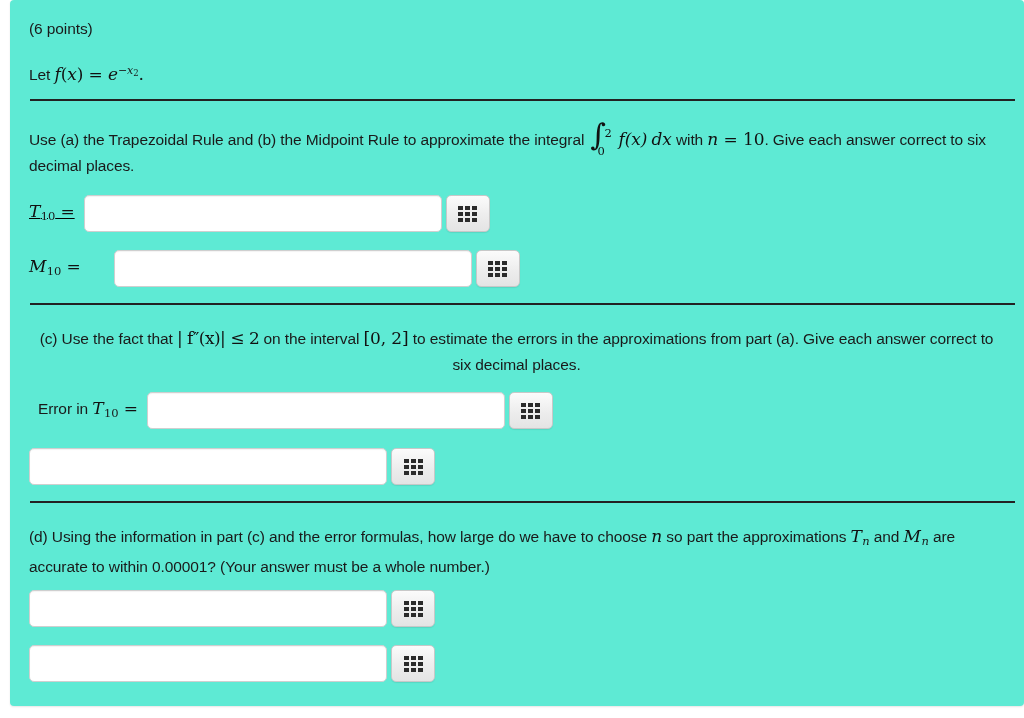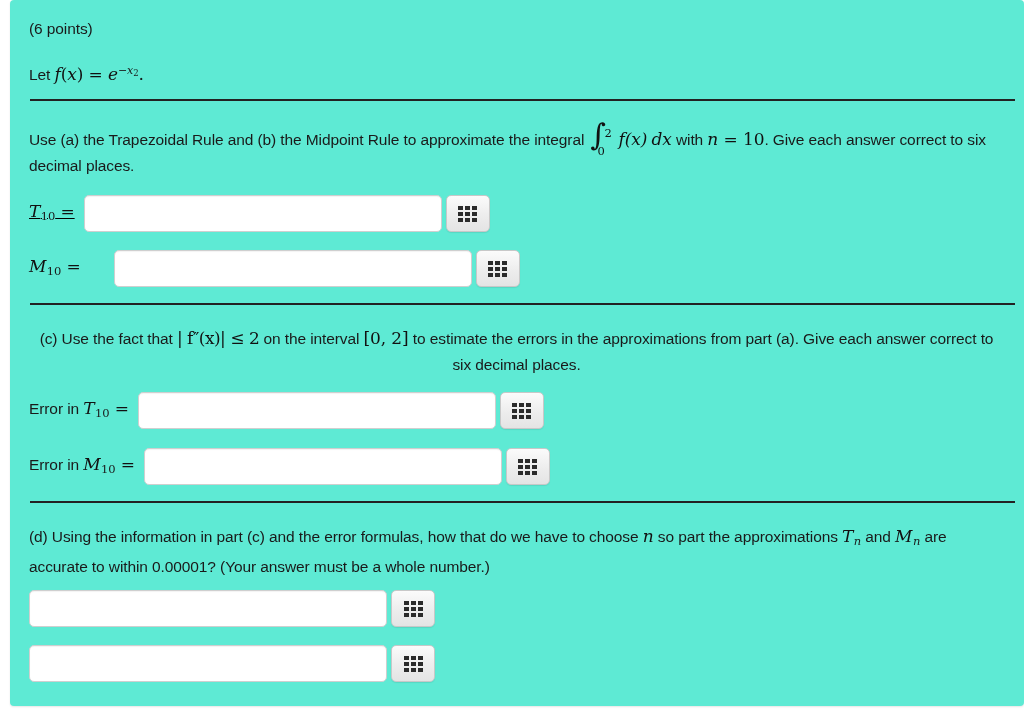--- a/index.html
+++ b/index.html
@@ -197,21 +197,21 @@
   }
   .kp .grid i {
     display: block;
     background: #2b2b2b;
     width: 5px;
     height: 4px;
   }
 
   .row-t10 { top: 195px; text-decoration: underline; }
   .row-m10 { top: 250px; gap: 24px; }
-  .row-et  { top: 392px; }
+  .row-et  { top: 392px; margin-left: 9px; }
   .row-em  { top: 448px; }
   .row-ft  { top: 590px; }
   .row-fm  { top: 645px; }
 </style>
 </head>
 <body>
 
 <div class="page">
   <div class="inner">
 
@@ -287,21 +287,20 @@
               <i></i>
               <i></i>
               <i></i>
               <i></i>
             </span>
           </button>
       </span>
     </div>
 
     <div class="row row-em">
-      <span class="txt row-label"><span>Error in </span><span class="m">M</span><span class="sub">10</span><span class="mr"> =</span></span>
       <span class="field">
         <input type="text" style="width: 358px;" placeholder="">
         <button class="kp">
             <span class="grid">
               <i></i>
               <i></i>
               <i></i>
               <i></i>
               <i></i>
               <i></i>
@@ -309,21 +308,21 @@
               <i></i>
               <i></i>
             </span>
           </button>
       </span>
     </div>
 
     <div class="rule rule-3"></div>
 
     <div class="txt para para-d">
-      <span>(d) Using the information in part (c) and the error formulas, how that do we have to choose </span><span class="m">n</span><span> so part the approximations </span><span class="m">T</span><span class="subi">n</span><span> and </span><span class="m">M</span><span class="subi">n</span><span> are accurate to within 0.00001? (Your answer must be a whole number.)</span>
+      <span>(d) Using the information in part (c) and the error formulas, how large do we have to choose </span><span class="m">n</span><span> so part the approximations </span><span class="m">T</span><span class="subi">n</span><span> and </span><span class="m">M</span><span class="subi">n</span><span> are accurate to within 0.00001? (Your answer must be a whole number.)</span>
     </div>
 
     <div class="row row-ft">
       <span class="field">
         <input type="text" style="width: 358px;" placeholder="">
         <button class="kp">
             <span class="grid">
               <i></i>
               <i></i>
               <i></i>

